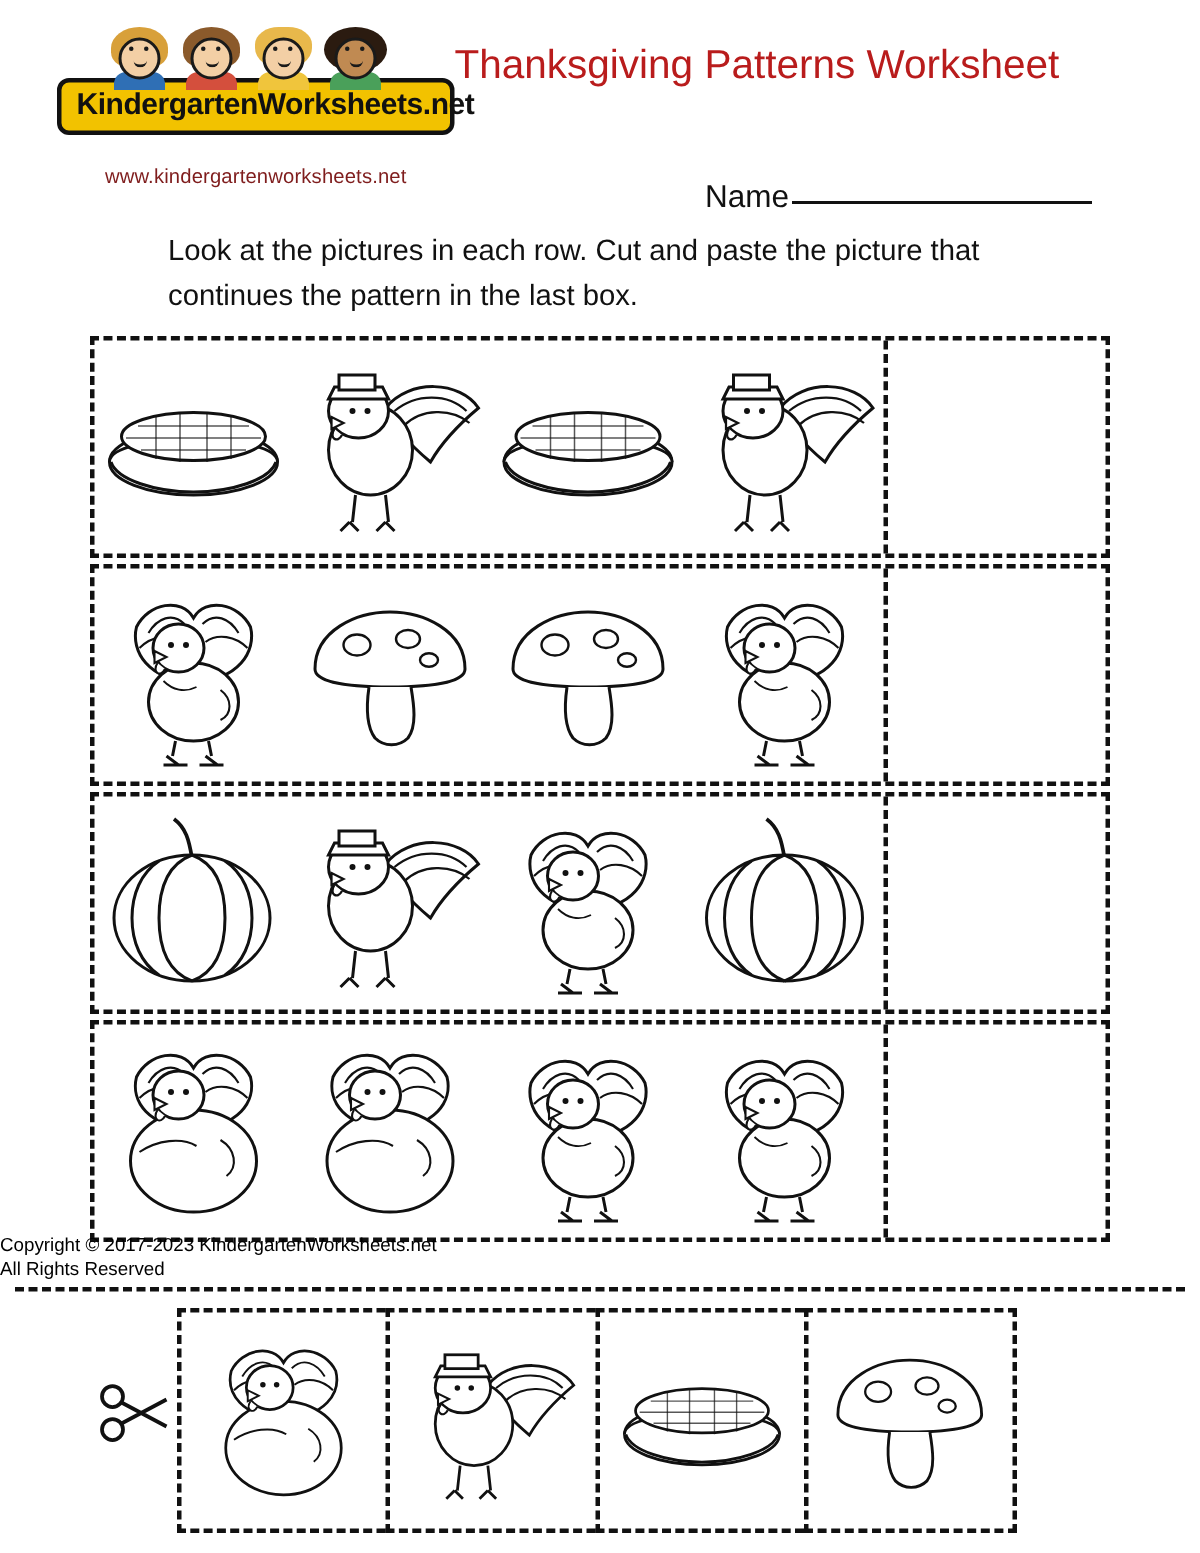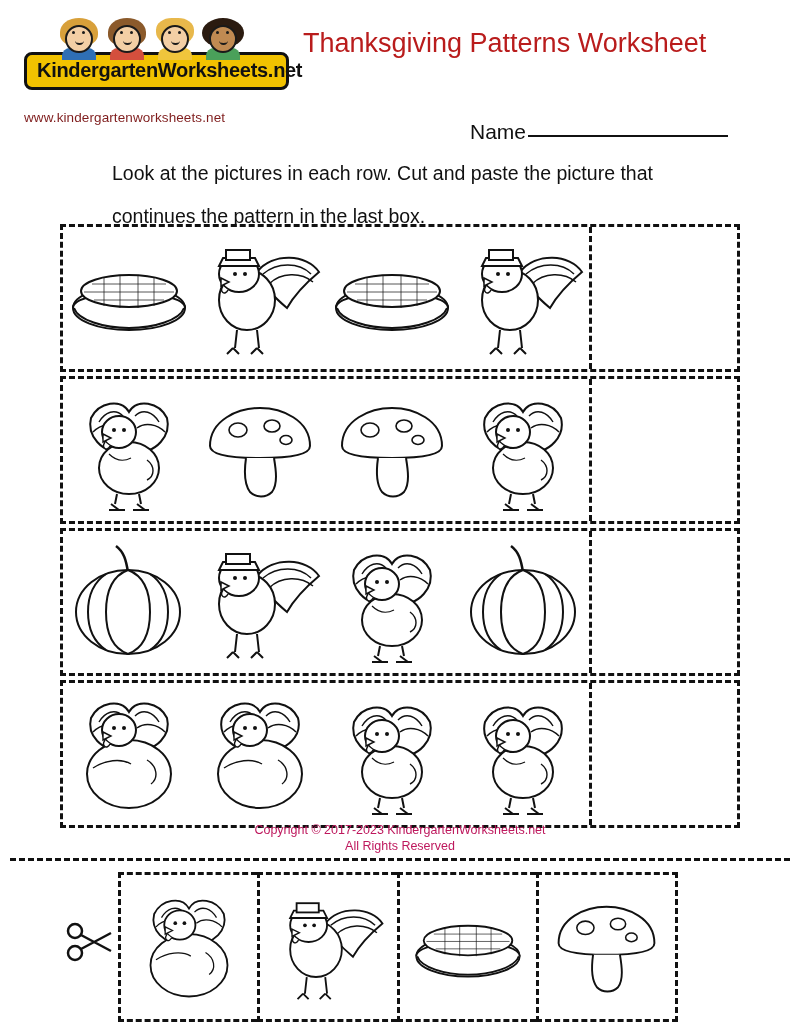--- a/index.html
+++ b/index.html
@@ -16,23 +16,24 @@
     overflow: hidden;
   }
 
   
   .header {
     position: relative;
     height: 140px;
   }
   .logo-block {
     position: absolute;
-    left: 24px;
+    left: 38px;
     top: 18px;
     width: 265px;
+    text-align: center;
   }
   .logo-kids {
     position: relative;
     height: 40px;
     width: 230px;
     margin: 0 auto -6px auto;
   }
   .kid {
     position: absolute;
     bottom: 0;
@@ -144,21 +145,21 @@
     margin-left: 2px;
   }
 
   
   .instructions {
     position: absolute;
     left: 112px;
     top: 152px;
     width: 620px;
     font-size: 19.5px;
-    line-height: 43px;
+    line-height: 30px;
     color: #111111;
   }
 
   
   .rows {
     position: absolute;
     left: 60px;
     top: 224px;
     width: 680px;
   }
@@ -185,24 +186,23 @@
     box-sizing: border-box;
   }
   .art { display: block; }
 
   
   .copyright {
     position: absolute;
     left: 0;
     top: 822px;
     width: 800px;
-    text-align: center;
     font-size: 12.5px;
     line-height: 16px;
-    color: #be185d;
+    color: #000000;
   }
 
   .cut-line {
     position: absolute;
     left: 10px;
     top: 858px;
     width: 780px;
     border-top: 3px dashed #111111;
   }
 

